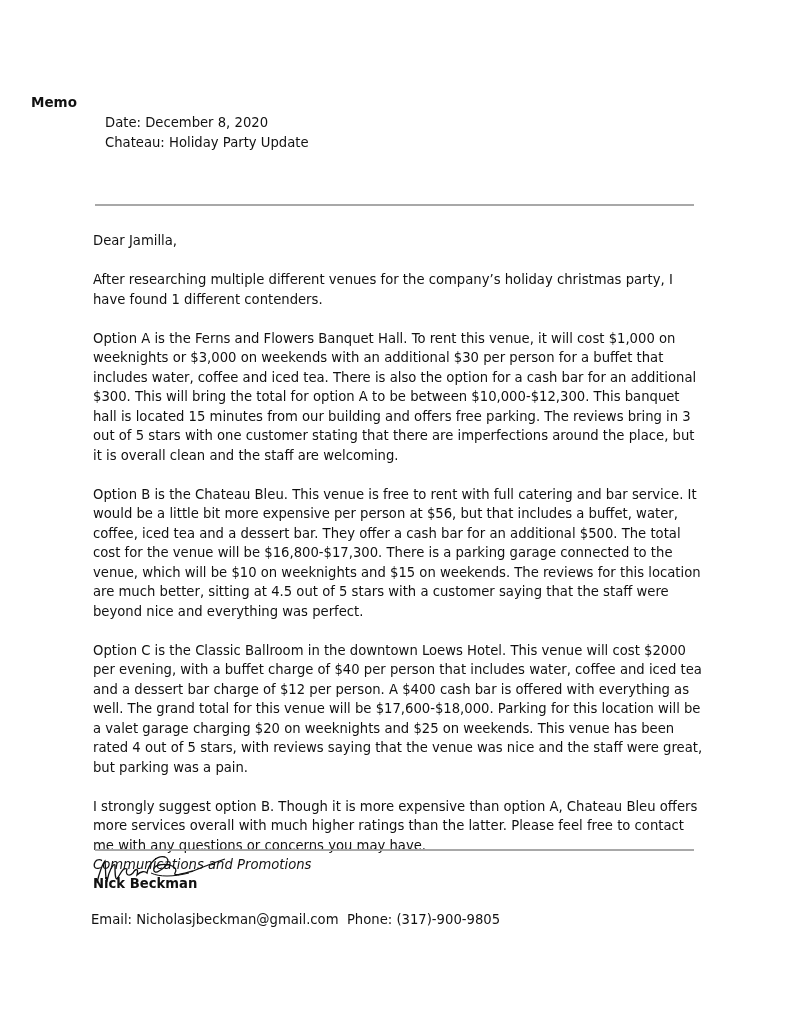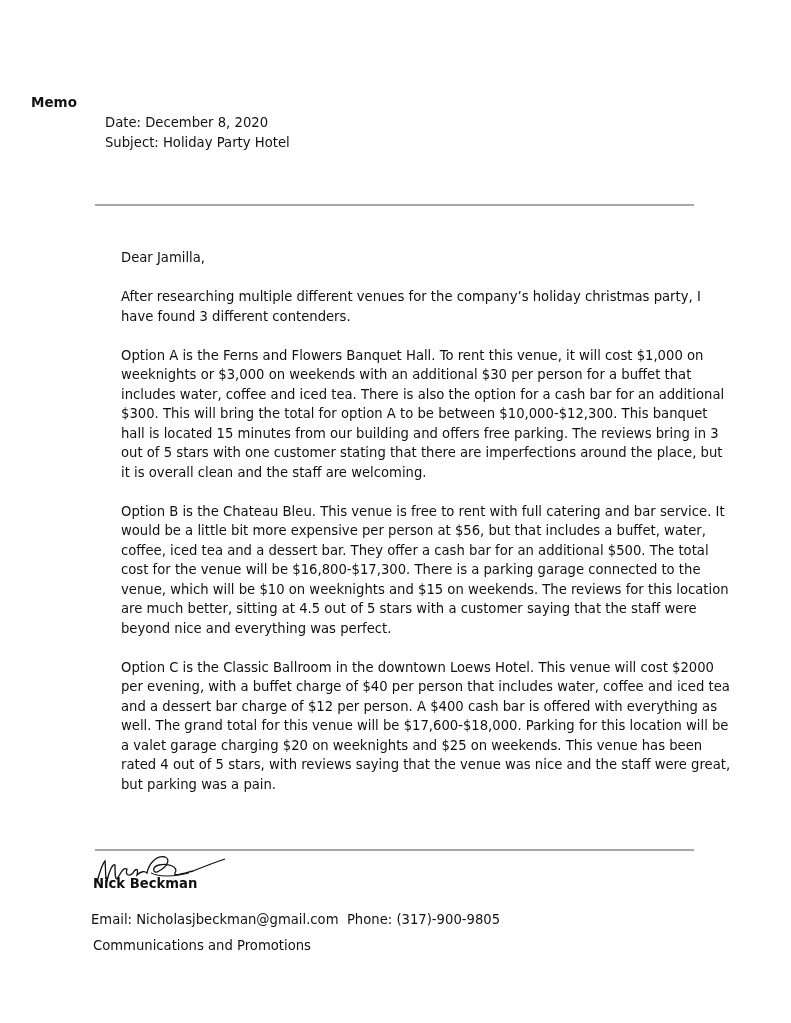--- a/index.html
+++ b/index.html
@@ -2,45 +2,46 @@
 <html><head>
 <meta charset="utf-8">
 <style>
   html, body { margin: 0; padding: 0; background: #ffffff; }
   body { width: 791px; height: 1023px; position: relative; overflow: hidden;
          font-family: "DejaVu Sans", sans-serif; color: #111; font-size: 13.2px; }
   .title { position: absolute; top: 94px; left: 0; width: 791px; text-align: left;
            font-weight: bold; font-size: 13.5px; left: 0px; padding-left: 31px; box-sizing: border-box; }
   .header { position: absolute; top: 113px; left: 93px; line-height: 20px; margin-left: 12px; }
   .rule { position: absolute; left: 95px; width: 599px; height: 2px; background: #a8a8a8; }
-  .body { position: absolute; top: 248px; left: 93px; width: 610px; line-height: 19.5px; margin-left: 28px; }
+  .body { position: absolute; top: 231px; left: 93px; width: 610px; line-height: 19.5px; }
   .body p { margin: 0 0 19.5px 0; }
   .sig { position: absolute; top: 853px; left: 93px; }
   .signame { position: absolute; top: 876px; left: 93px; font-weight: bold; }
-  .sigrole { position: absolute; top: 938px; left: 93px; }
+  .sigrole { position: absolute; top: 857px; left: 93px; font-style: italic; }
   .sigcontact { position: absolute; top: 912px; left: 91px; white-space: pre; }
 </style>
 </head>
 <body>
 
 <div class="title">Memo</div>
 
 <div class="header">
   <div>Date: December 8, 2020</div>
-  <div>Subject: Holiday Party Hotel</div>
+  <div>Chateau: Holiday Party Update</div>
 </div>
 
 <div class="rule" style="top:204px;"></div>
 
 <div class="body">
   <p>Dear Jamilla,</p>
-  <p>After researching multiple different venues for the company’s holiday christmas party, I have found 3 different contenders.</p>
+  <p>After researching multiple different venues for the company’s holiday christmas party, I have found 1 different contenders.</p>
   <p>Option A is the Ferns and Flowers Banquet Hall. To rent this venue, it will cost $1,000 on weeknights or $3,000 on weekends with an additional $30 per person for a buffet that includes water, coffee and iced tea. There is also the option for a cash bar for an additional $300. This will bring the total for option A to be between $10,000-$12,300. This banquet hall is located 15 minutes from our building and offers free parking. The reviews bring in 3 out of 5 stars with one customer stating that there are imperfections around the place, but it is overall clean and the staff are welcoming.</p>
   <p>Option B is the Chateau Bleu. This venue is free to rent with full catering and bar service. It would be a little bit more expensive per person at $56, but that includes a buffet, water, coffee, iced tea and a dessert bar. They offer a cash bar for an additional $500. The total cost for the venue will be $16,800-$17,300. There is a parking garage connected to the venue, which will be $10 on weeknights and $15 on weekends. The reviews for this location are much better, sitting at 4.5 out of 5 stars with a customer saying that the staff were beyond nice and everything was perfect.</p>
   <p>Option C is the Classic Ballroom in the downtown Loews Hotel. This venue will cost $2000 per evening, with a buffet charge of $40 per person that includes water, coffee and iced tea and a dessert bar charge of $12 per person. A $400 cash bar is offered with everything as well. The grand total for this venue will be $17,600-$18,000. Parking for this location will be a valet garage charging $20 on weeknights and $25 on weekends. This venue has been rated 4 out of 5 stars, with reviews saying that the venue was nice and the staff were great, but parking was a pain.</p>
+  <p>I strongly suggest option B. Though it is more expensive than option A, Chateau Bleu offers more services overall with much higher ratings than the latter. Please feel free to contact me with any questions or concerns you may have.</p>
 </div>
 
 <div class="rule" style="top:849px;"></div>
 
 <svg class="sig" width="140" height="34" viewBox="0 0 140 34">
   <path d="M4 30 C6 20, 10 10, 12 8 C13 18, 12 26, 14 28 C16 18, 20 10, 22 12 C22 20, 22 26, 24 26 C28 20, 30 14, 34 16 C32 22, 36 24, 40 20 C42 16, 46 14, 44 22 C48 18, 52 18, 54 20 C56 10, 64 2, 72 4 C78 6, 74 14, 66 18 C60 22, 58 14, 66 12 C76 10, 86 14, 82 20 C80 24, 92 20, 100 18 C110 14, 120 10, 132 6" fill="none" stroke="#111" stroke-width="1.3"></path>
   <path d="M58 20 C66 24, 80 24, 96 20" fill="none" stroke="#111" stroke-width="1"></path>
 </svg>
 
 <div class="signame">Nick Beckman</div>

